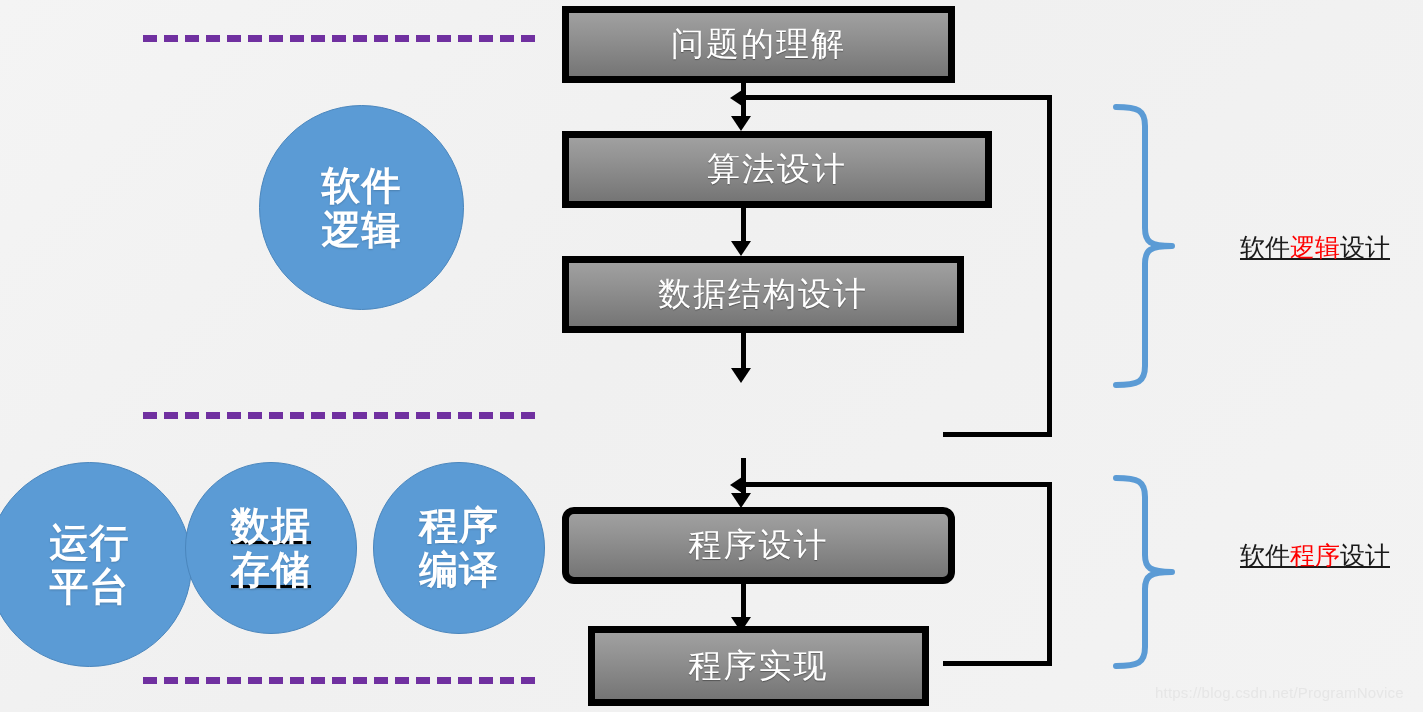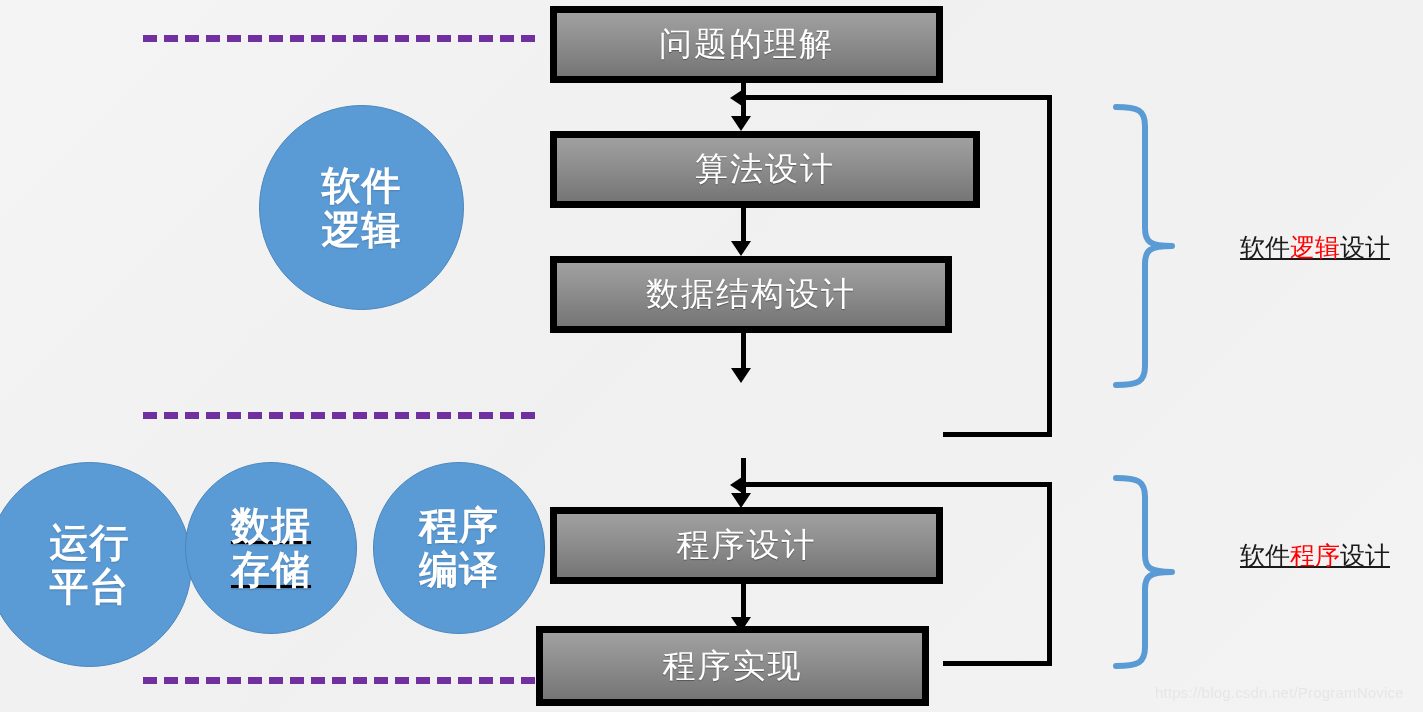--- a/index.html
+++ b/index.html
@@ -12,21 +12,21 @@
   }
   #stage{position:absolute;left:0;top:0;width:1423px;height:712px;
     background:linear-gradient(135deg,#f4f4f4 0%,#f0f0f0 45%,#f3f3f3 100%);}
 
   
   .pbox{
     position:absolute;
     border:7px solid #000000;
     background:linear-gradient(to bottom,#a0a0a0 0%,#949494 30%,#868686 62%,#757575 100%);
     box-sizing:border-box;
-    display:flex;align-items:center;justify-content:center;
+    display:flex;align-items:center;justify-content:center;margin-left:12px;
   }
   .pbox span{
     color:#ffffff;
     font-family:"DejaVu Serif","Liberation Serif",serif;
     font-size:33px;
     letter-spacing:2px;
     text-shadow:0 1px 1px rgba(0,0,0,.35);
     white-space:nowrap;
   }
 
@@ -138,25 +138,25 @@
 
   <div class="pbox" style="left:550px;top:131px;width:430px;height:77px;">
     <span>算法设计</span>
   </div>
 
   <div class="pbox" style="left:550px;top:256px;width:402px;height:77px;">
     <span>数据结构设计</span>
   </div>
 
 
-  <div class="pbox" style="left:550px;top:507px;width:393px;height:77px;">
+  <div class="pbox" style="left:550px;top:507px;width:393px;height:77px;border-radius:12px;">
     <span>程序设计</span>
   </div>
 
-  <div class="pbox" style="left:536px;top:626px;width:393px;height:80px;">
+  <div class="pbox" style="left:576px;top:626px;width:341px;height:80px;">
     <span>程序实现</span>
   </div>
 
   <div class="circ" style="left:259px;top:105px;width:205px;height:205px;">
     <span>软件</span>
     <span>逻辑</span>
   </div>
 
   <div class="circ" style="left:-13px;top:462px;width:205px;height:205px;">
     <span>运行</span>

